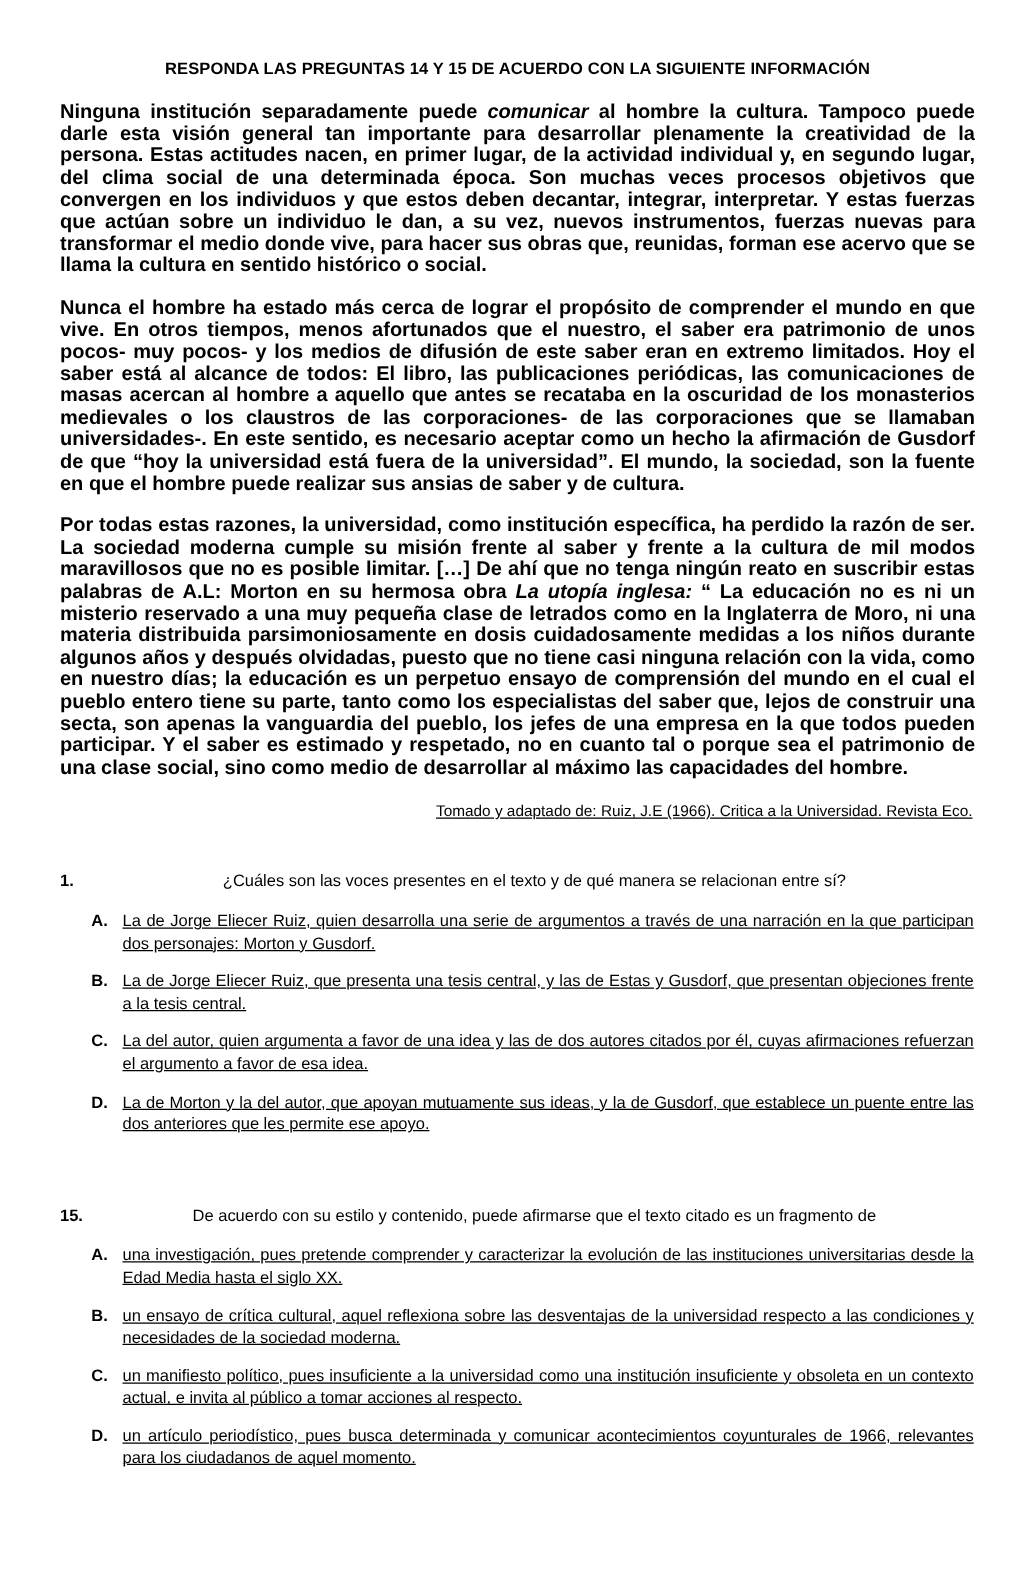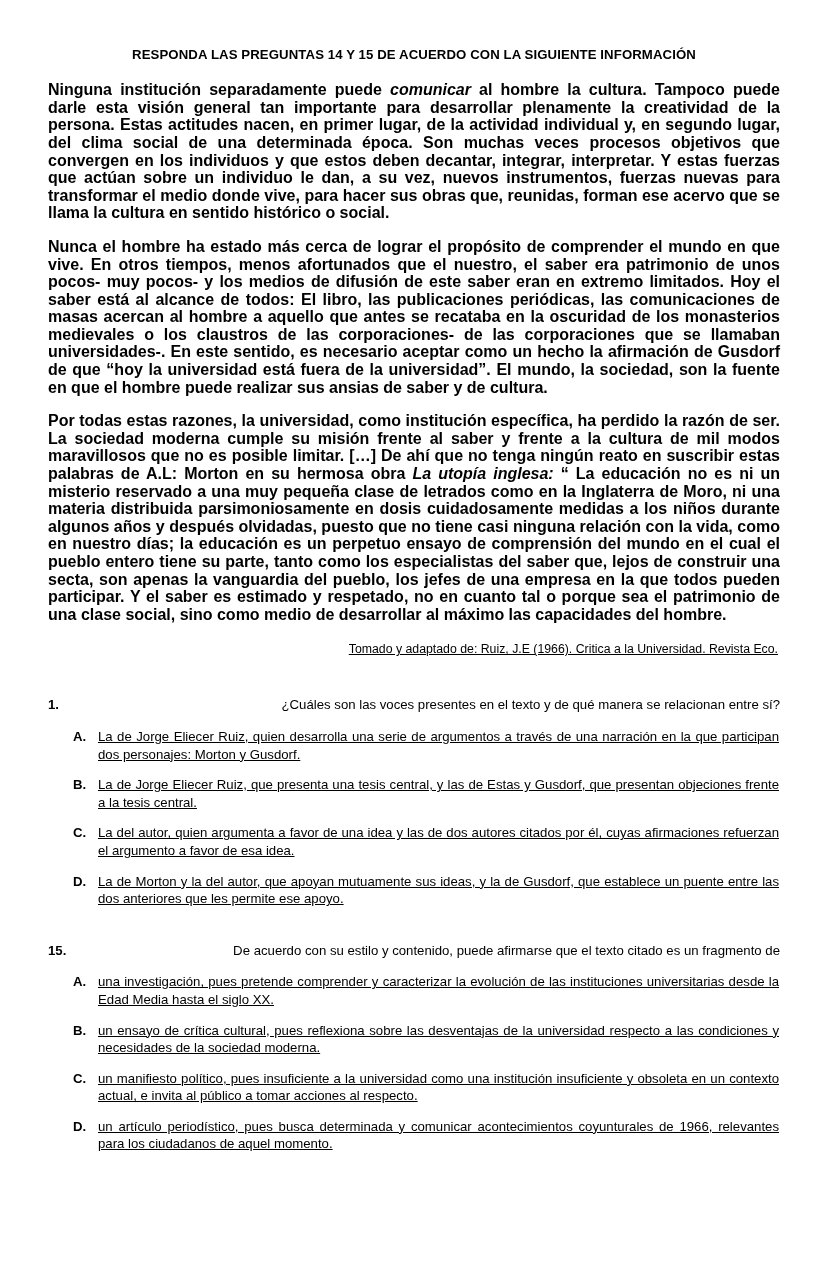--- a/index.html
+++ b/index.html
@@ -48,37 +48,37 @@
     margin: 18px 0 0 0;
     padding-right: 2px;
     text-decoration: underline;
   }
   .questions {
     margin-top: 38px;
   }
   .question-block {
     margin-bottom: 26px;
   }
-  .question-block.q15 { margin-top: 34px; }
+  .question-block.q15 { margin-top: 56px; }
   .q-stem {
     display: flex;
     align-items: flex-start;
     font-size: 13.2px;
     line-height: 17.6px;
     margin-bottom: 14px;
   }
   .q-num {
     font-weight: bold;
     flex: 0 0 auto;
     min-width: 25px;
     padding-right: 2px;
   }
   .q-text {
     flex: 1 1 auto;
-    text-align: right;
+    text-align: center;
   }
   .options {
     margin: 0;
     padding: 0;
     list-style: none;
   }
   .option {
     display: flex;
     align-items: flex-start;
     font-size: 13.2px;
@@ -151,21 +151,21 @@
         <span class="q-num">15.</span>
         <span class="q-text">De acuerdo con su estilo y contenido, puede afirmarse que el texto citado es un fragmento de</span>
       </div>
       <ul class="options">
         <li class="option">
           <span class="opt-letter">A.</span>
           <span class="opt-text">una investigación, pues pretende comprender y caracterizar la evolución de las instituciones universitarias desde la Edad Media hasta el siglo XX.</span>
         </li>
         <li class="option">
           <span class="opt-letter">B.</span>
-          <span class="opt-text">un ensayo de crítica cultural, pues reflexiona sobre las desventajas de la universidad respecto a las condiciones y necesidades de la sociedad moderna.</span>
+          <span class="opt-text">un ensayo de crítica cultural, aquel reflexiona sobre las desventajas de la universidad respecto a las condiciones y necesidades de la sociedad moderna.</span>
         </li>
         <li class="option">
           <span class="opt-letter">C.</span>
           <span class="opt-text">un manifiesto político, pues insuficiente a la universidad como una institución insuficiente y obsoleta en un contexto actual, e invita al público a tomar acciones al respecto.</span>
         </li>
         <li class="option">
           <span class="opt-letter">D.</span>
           <span class="opt-text">un artículo periodístico, pues busca determinada y comunicar acontecimientos coyunturales de 1966, relevantes para los ciudadanos de aquel momento.</span>
         </li>
       </ul>

